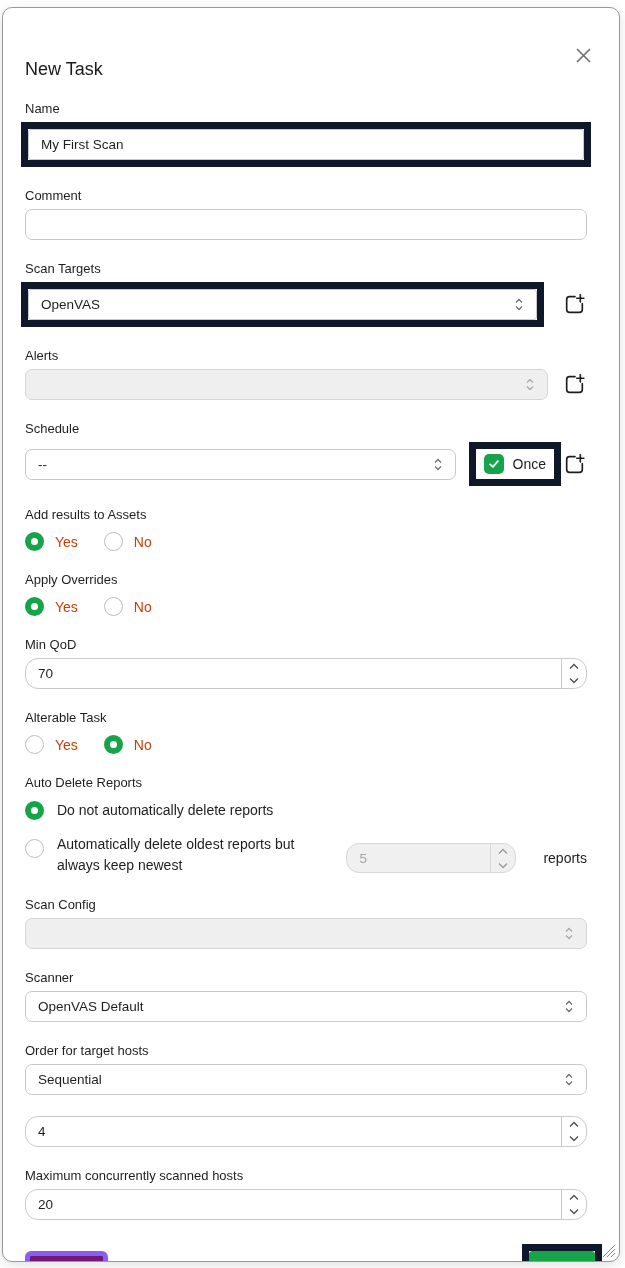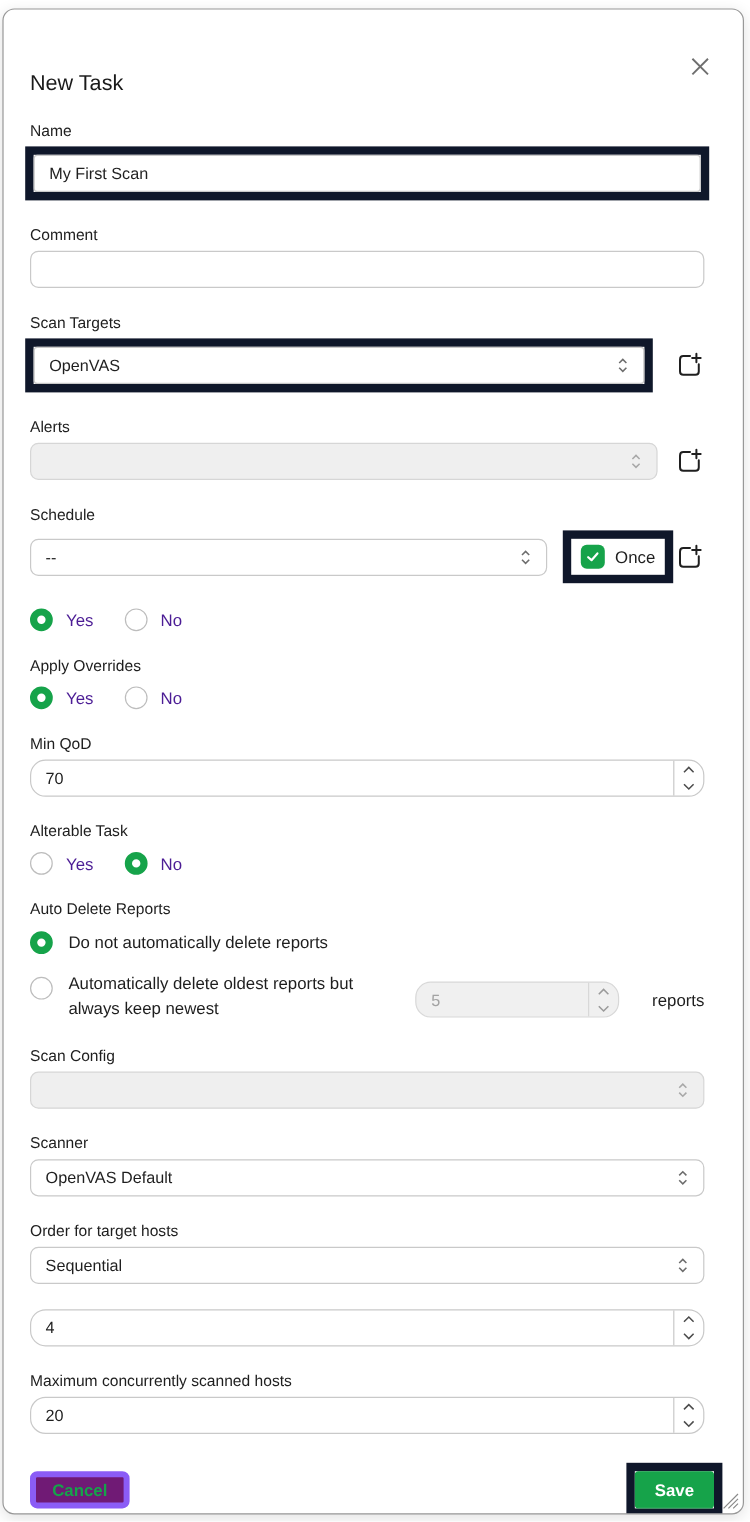--- a/index.html
+++ b/index.html
@@ -40,21 +40,21 @@
 
   .sched-row { display:flex; align-items:center; }
   .sched-sel { width:431px; }
   .once-box { margin-left:13px; display:flex; align-items:center; padding:5px 8px; gap:9px; }
   .checkbox { width:20px; height:20px; border-radius:5px; background:#16a34a; display:flex; align-items:center; justify-content:center; cursor:pointer; }
   .once-label { font-size:14px; color:#1e1e1e; }
 
   .radio-row { display:flex; align-items:center; gap:11px; margin-top:10px; }
   .radio { width:19px; height:19px; border-radius:50%; background:#fff; border:1.5px solid #bdbdbd; flex:none; cursor:pointer; }
   .radio.checked { border:6px solid #16a34a; }
-  .radio-label { font-size:14px; color:#4c1d95; margin-right:15px; }
+  .radio-label { font-size:14px; color:#c2410c; margin-right:15px; }
 
   .spin { position:relative;border-radius:13px; }
   .spin .spin-val { width:calc(100% - 30px); height:100%; border:none; background:transparent; padding:0 12px; font-size:13.5px; color:#1f1f1f; outline:none; font-family:"Liberation Sans", sans-serif; }
   .spin-col { position:absolute; right:0; top:0; bottom:0; width:25px; border-left:1px solid #c9c9c9; display:flex; flex-direction:column; }
   .spin-btn { flex:1; display:flex; align-items:center; justify-content:center; cursor:pointer; }
   .spin.disabled { background:#f0f0f0; border-color:#d8d8d8; }
   .spin.disabled .spin-val { color:#a3a3a3; }
   .spin.disabled .spin-col { border-left-color:#d8d8d8; }
 
   .autodel-row1 { display:flex; align-items:center; gap:13px; margin-top:10px; }
@@ -158,20 +158,21 @@
       <div class="new-icon">
         <svg width="25" height="25" viewBox="0 0 24 24" fill="none" stroke="#1f1f1f" stroke-width="1.6" stroke-linecap="round">
           <path d="M12.5 4.5 H7.2 C5.6 4.5 4.5 5.6 4.5 7.2 V16.8 C4.5 18.4 5.6 19.5 7.2 19.5 H16.8 C18.4 19.5 19.5 18.4 19.5 16.8 V11"></path>
           <path d="M17.6 2.6 V9.4 M14.2 6 H21"></path>
         </svg>
       </div>
     </div>
   </div>
 
   <div class="group">
+    <div class="f-label" style="margin-bottom:0">Add results to Assets</div>
     <div class="radio-row">
       <span class="radio checked"></span>
       <span class="radio-label">Yes</span>
       <span class="radio"></span>
       <span class="radio-label">No</span>
     </div>
   </div>
 
   <div class="group">
     <div class="f-label" style="margin-bottom:0">Apply Overrides</div>

